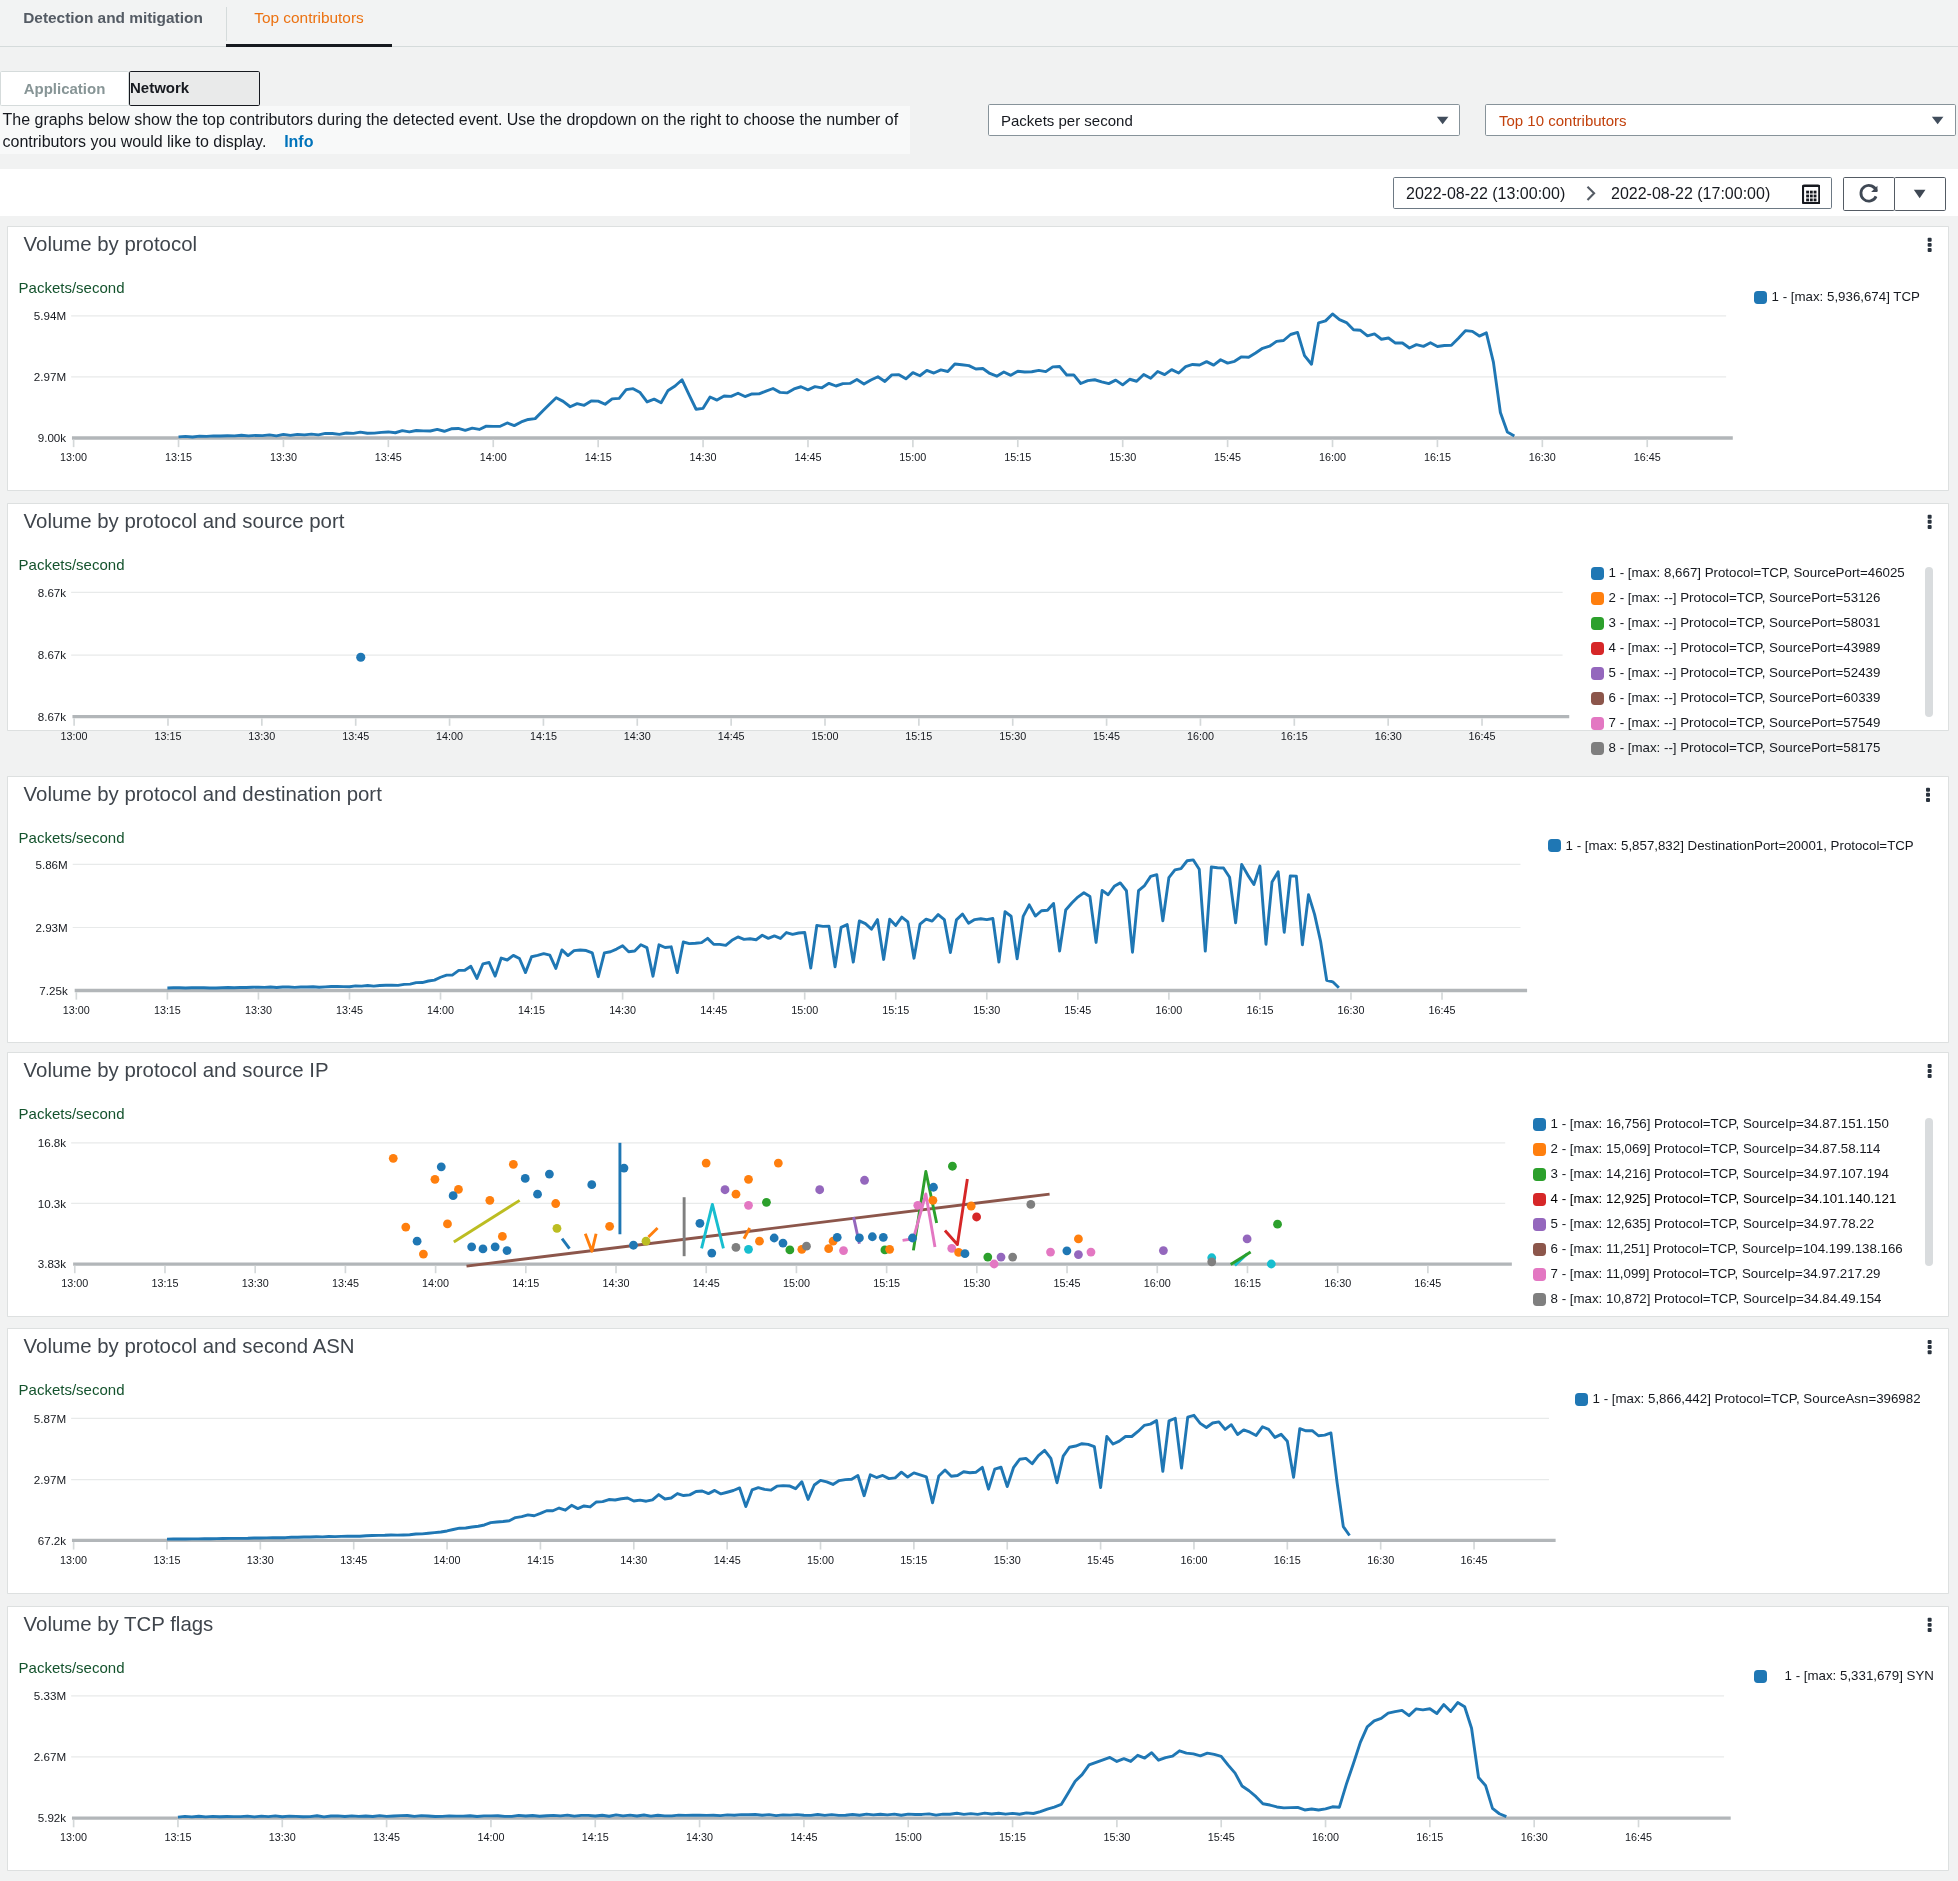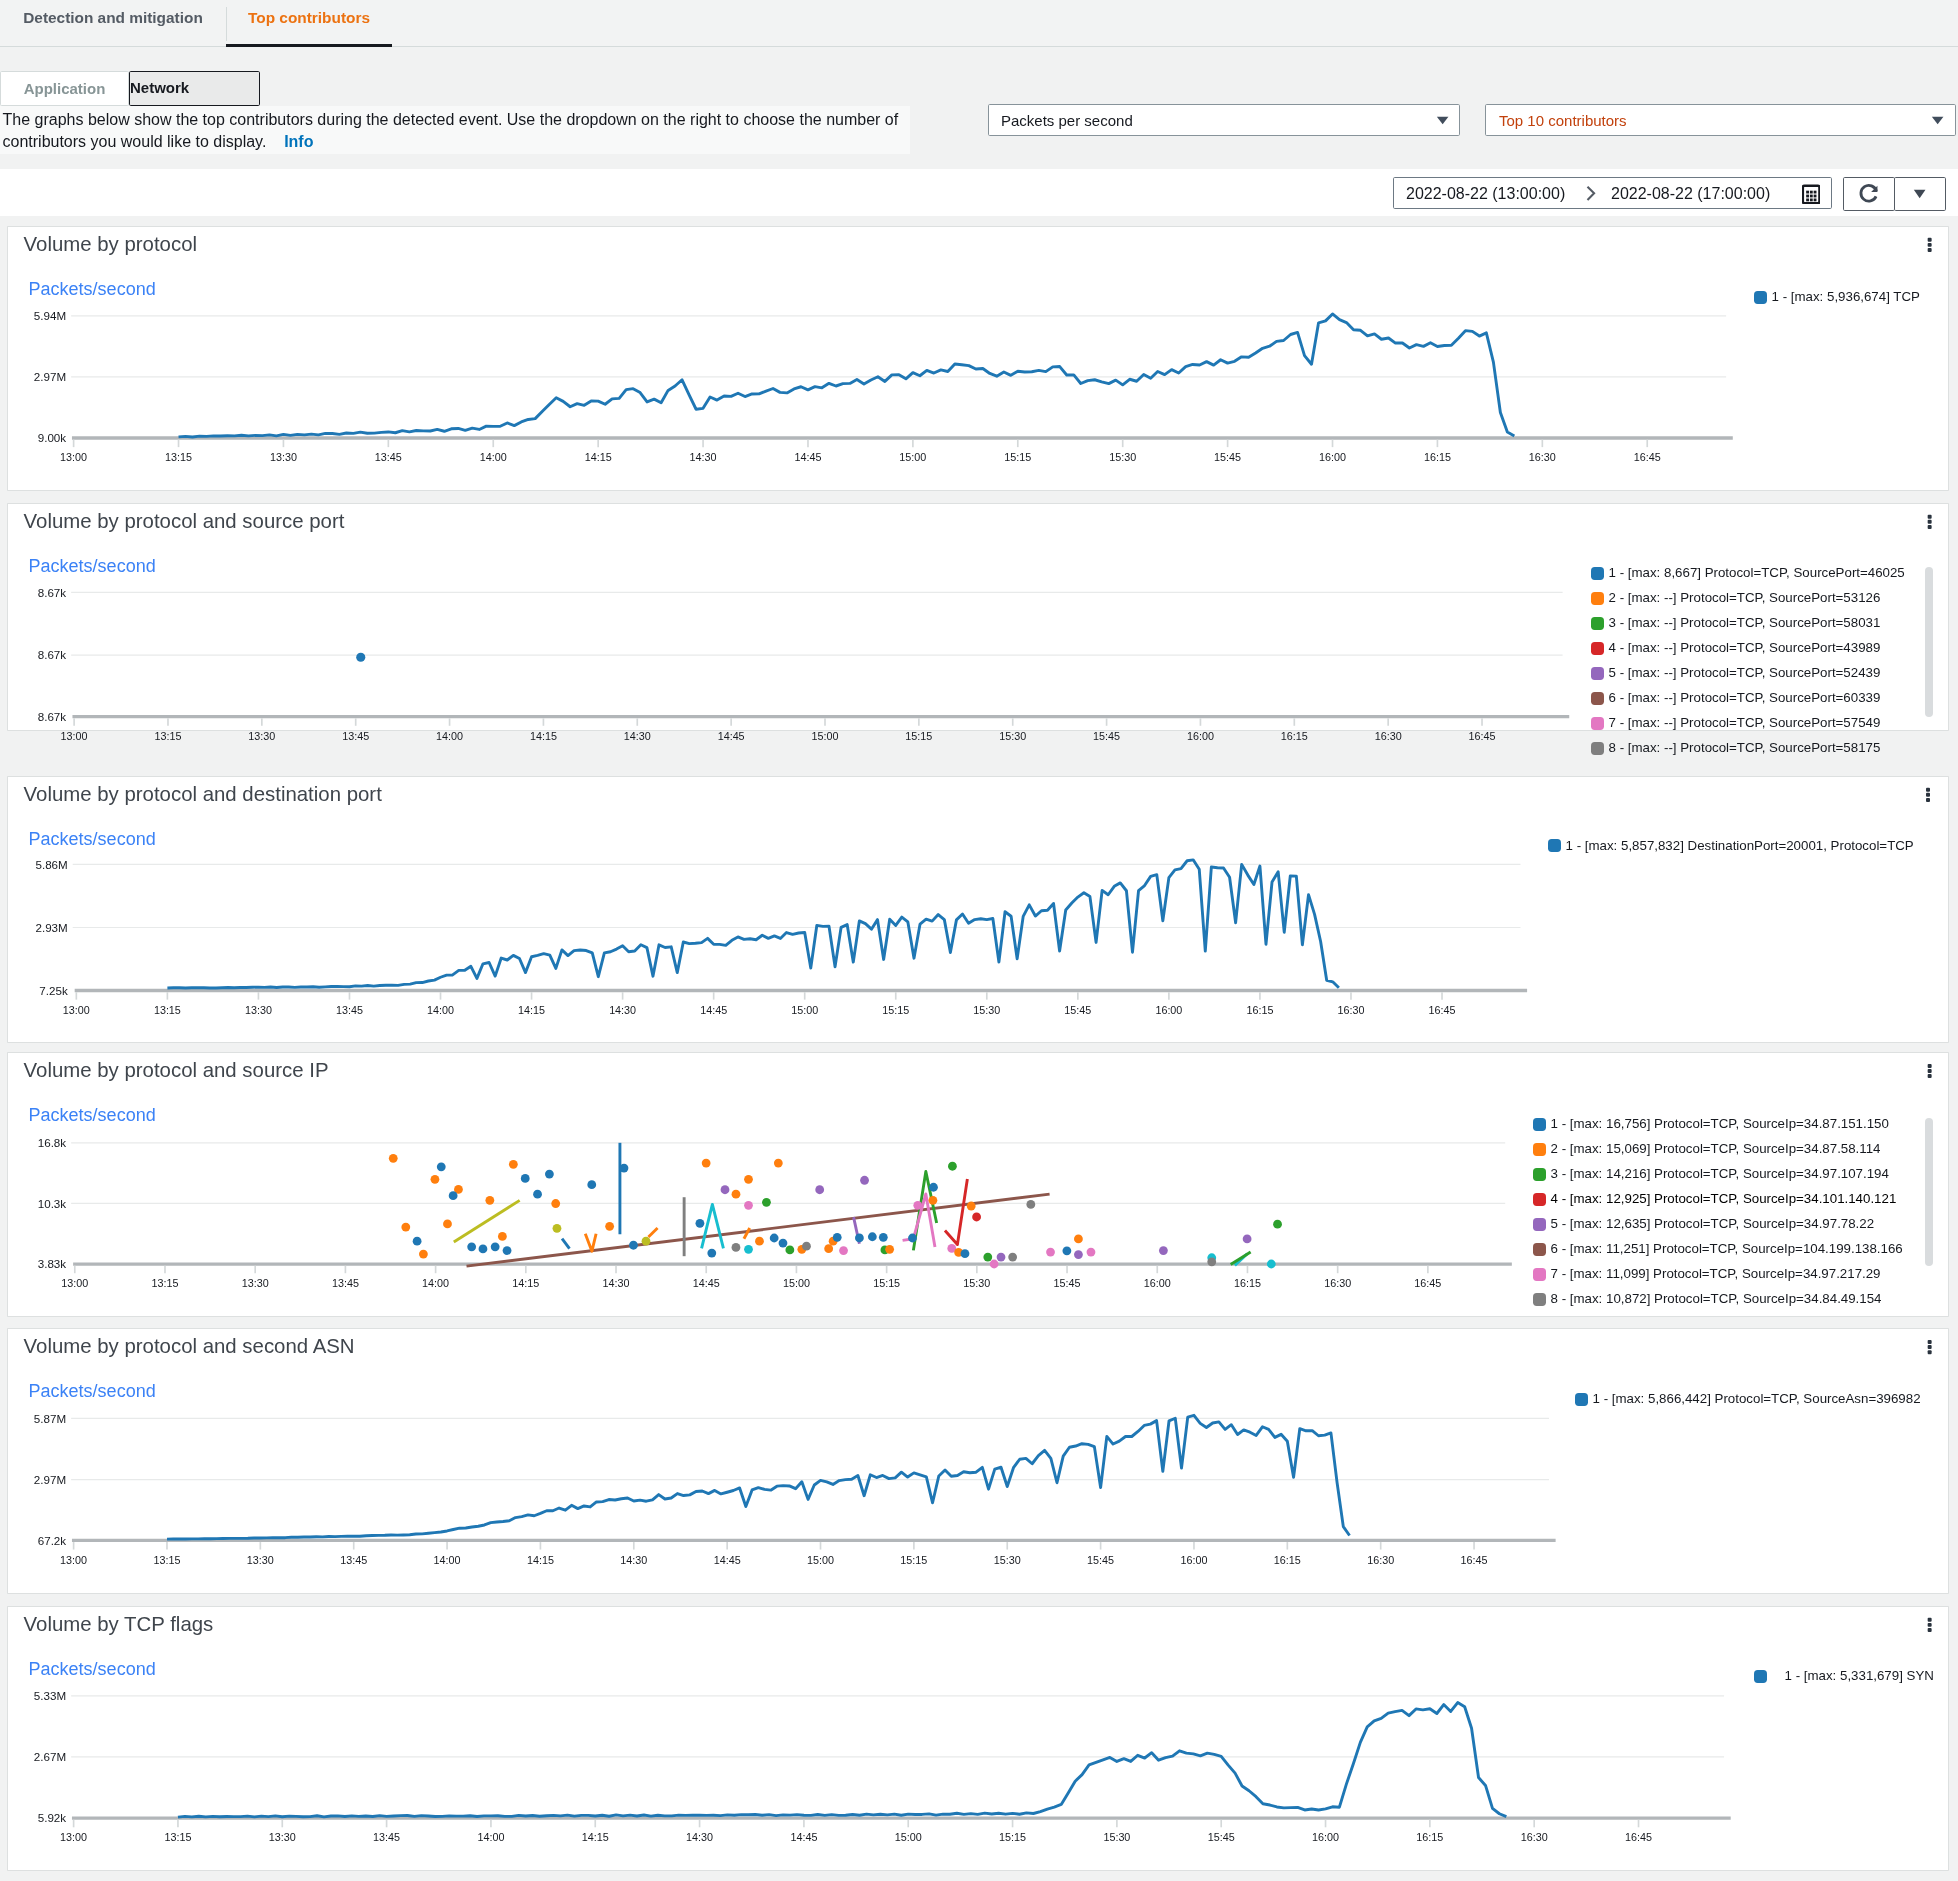--- a/index.html
+++ b/index.html
@@ -1,22 +1,22 @@
 <!DOCTYPE html>
 <html style="font-size:13.3px"><head><meta charset="utf-8"><style>
 *{margin:0;padding:0;box-sizing:border-box}
 body{font-family:"Liberation Sans",sans-serif;background:#f1f2f2;width:1958px;height:1882px;position:relative;overflow:hidden}
 .card{position:absolute;left:6.6px;width:1942px;background:#fff;border:0.8px solid #dde0e0;border-radius:0.8px}
 .ttl{position:absolute;left:16px;font-size:20.4px;color:#3f454c;white-space:nowrap}
-.pps{position:absolute;left:21px;font-size:18px;color:#3b82f6}
+.pps{position:absolute;left:11px;font-size:15px;color:#14532d}
 </style></head><body>
 <div style="position:absolute;left:0;top:0;width:1958px;height:47px;background:#f2f3f3;border-bottom:0.8px solid #d5dbdb"></div>
 <div style="position:absolute;left:0;top:9.1px;width:226px;text-align:center;font-size:15.4px;font-weight:bold;color:#545b64">Detection and mitigation</div>
 <div style="position:absolute;left:226px;top:6.6px;width:0.8px;height:34px;background:#d5dbdb"></div>
-<div style="position:absolute;left:226px;top:9.1px;width:166px;text-align:center;font-size:15.4px;font-weight:bold;color:#ec7211">Top contributors</div>
+<div style="position:absolute;left:226px;top:9.1px;width:166px;text-align:center;font-size:15.4px;font-weight:normal;color:#ec7211">Top contributors</div>
 <div style="position:absolute;left:226px;top:44px;width:166px;height:3.3px;background:#16191f"></div>
 <div style="position:absolute;left:0;top:71px;width:129px;height:35px;background:#fff;border:0.8px solid #d5dbdb;border-radius:1.7px;text-align:center;line-height:33px;font-size:15px;font-weight:bold;color:#879596">Application</div>
 <div style="position:absolute;left:129px;top:71px;width:131px;height:35px;background:#e9eaea;border:1.7px solid #16191f;border-radius:1.7px;line-height:32px;font-size:15px;font-weight:bold;color:#16191f">Network</div>
 <div style="position:absolute;left:0;top:106px;width:910px;height:48px;background:#f8f9f9"></div>
 <div style="position:absolute;left:2.5px;top:109px;font-size:16px;line-height:22.4px;color:#16191f">The graphs below show the top contributors during the detected event. Use the dropdown on the right to choose the number of<br>contributors you would like to display. &nbsp;&nbsp;&nbsp;<span style="color:#0073bb;font-weight:bold">Info</span></div>
 <div style="position:absolute;left:988px;top:104px;width:472px;height:32px;background:#fff;border:1.2px solid #87939a;border-radius:1.7px"></div>
 <div style="position:absolute;left:1001px;top:112px;font-size:15px;color:#16191f">Packets per second</div>
 <svg width="13.3" height="9.1" viewBox="0 0 16 11" style="position:absolute;left:1436px;top:116px">
     <path d="M1 1 L8 10 L15 1 Z" fill="#414d5c"></path>
   </svg>

